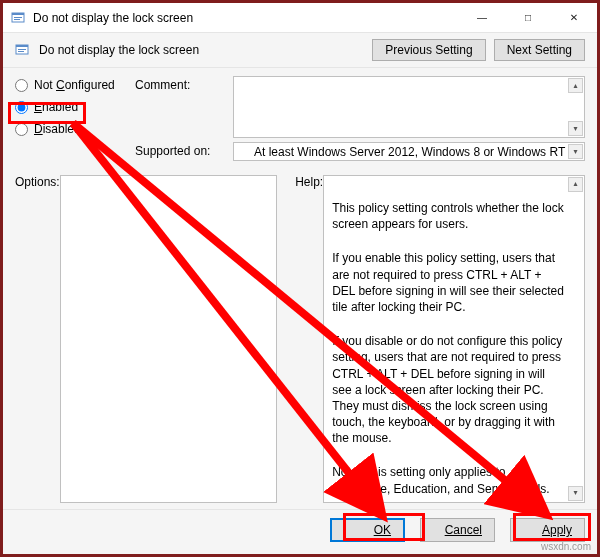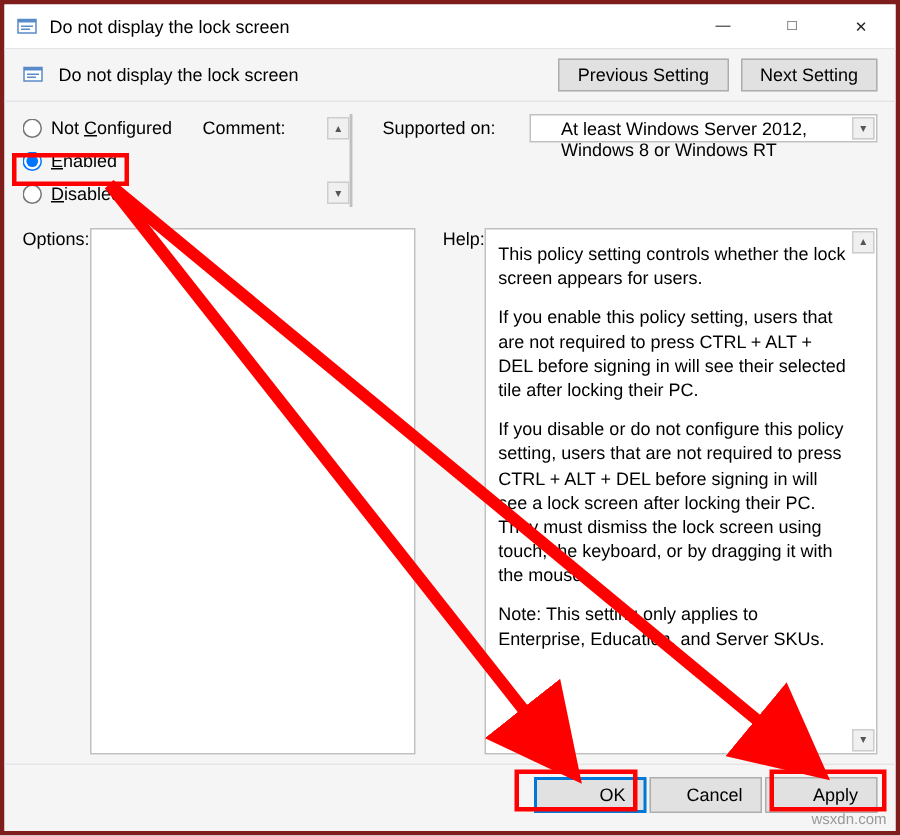--- a/index.html
+++ b/index.html
@@ -79,21 +79,21 @@
   .config {
     background: #f5f5f5;
     padding: 8px 12px 4px 12px;
   }
   .cfg-row { display:flex; align-items: flex-start; margin-bottom: 4px; }
   .radios { width: 120px; display:flex; flex-direction: column; gap: 8px; padding-top: 2px;}
   .radio-item { display:flex; align-items:center; gap:4px; }
   .radio-item input { margin:0 2px 0 0; }
   .radio-item label { text-decoration: underline dotted transparent; }
   .radio-item label .ul { text-decoration: underline; }
-  .cfg-mid { flex:1; display:flex; flex-direction:row; gap:20px; }
+  .cfg-mid { flex:1; display:flex; flex-direction:column; gap:4px; }
   .lbl-block { display:flex; gap:8px; align-items:flex-start; }
   .lbl-block .lbl { width:90px; text-align:left; padding-top:2px;}
   .comment-box, .supported-box {
     flex:1;
     background:#fff;
     border:1px solid #c0c0c0;
     position:relative;
   }
   .comment-box { height: 62px; }
   .supported-box { height: 19px; padding: 2px 18px 2px 20px; font-size:12px; color:#000; }
@@ -126,30 +126,31 @@
   .panel {
     flex:1;
     background:#fff;
     border:1px solid #c0c0c0;
     padding:6px 20px 6px 8px;
     overflow:hidden;
     font-size:12px;
     line-height:1.35;
     position:relative;
   }
-  .panel p { margin: 2px 0 10px 0; }
+  .panel p { margin: 18px 0 10px 0; }
 
   
   .footer {
     background:#f5f5f5;
     border-top:1px solid #e5e5e5;
     padding: 8px 12px 12px 12px;
     display:flex;
     justify-content:flex-end;
-    gap: 2px;
+    gap: 15px;
+    text-decoration: underline;
   }
   .footer .btn { min-width: 75px; }
 
   .watermark {
     position:absolute;
     right: 6px;
     bottom: 2px;
     font-size: 10px;
     color: #999;
     pointer-events:none;

